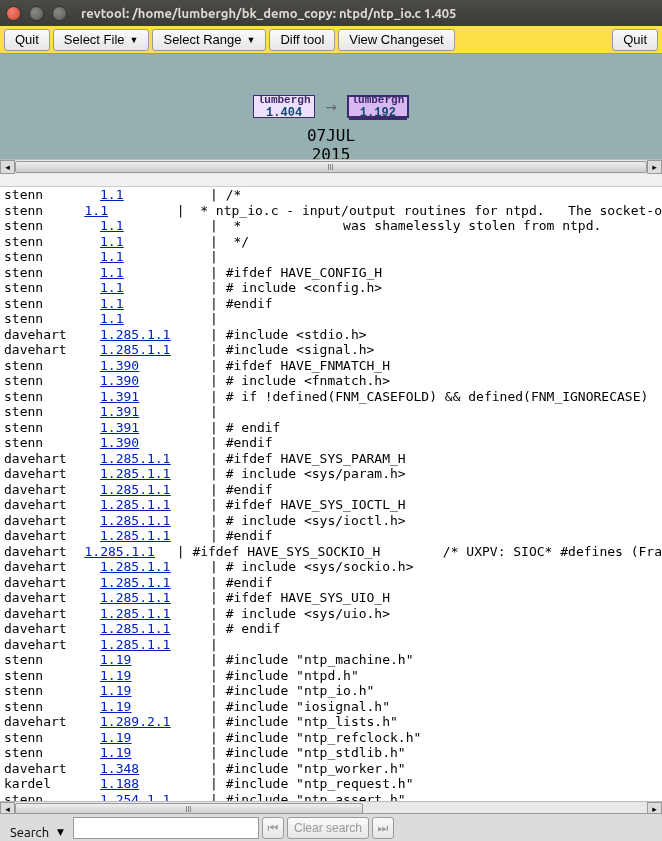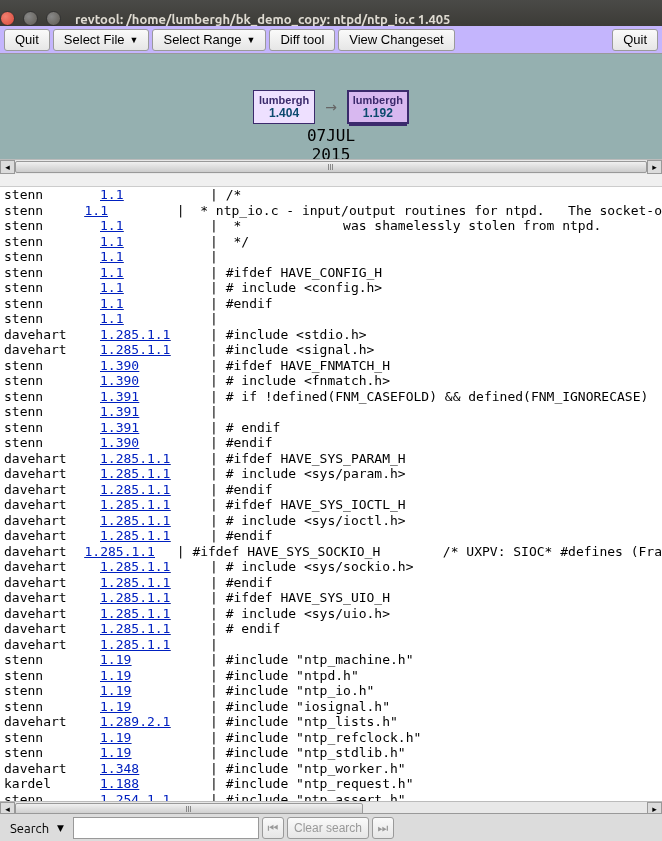--- a/index.html
+++ b/index.html
@@ -1,35 +1,35 @@
 <!DOCTYPE html>
 <html><head>
   <meta charset="utf-8">
   <style>
     * { box-sizing: border-box; margin: 0; padding: 0; }
     body { font-family: "Ubuntu", "DejaVu Sans", sans-serif; font-size: 13px; background: #f0f0f0; width: 662px; height: 841px; overflow: hidden; }
 
     
-    .titlebar { height: 26px; background: linear-gradient(to bottom, #4a4a47 0%, #3c3b37 100%); display: flex; align-items: flex-end; padding: 0 0; gap: 8px; }
+    .titlebar { height: 26px; background: linear-gradient(to bottom, #4a4a47 0%, #3c3b37 100%); display: flex; align-items: center; padding: 0 6px; gap: 8px; }
     .tb-circle { width: 15px; height: 15px; border-radius: 50%; border: 1px solid #333; }
     .tb-close { background: radial-gradient(circle at 35% 35%, #f08070, #d9483b); }
     .tb-min { background: radial-gradient(circle at 35% 35%, #888, #5f5b53); }
     .tb-max { background: radial-gradient(circle at 35% 35%, #888, #5f5b53); }
     .tb-title { color: #dfdbd2; font-weight: bold; font-size: 13px; margin-left: 6px; white-space: nowrap; overflow: hidden; }
 
     
-    .toolbar { height: 28px; background: #c4b5fd; border-bottom: 1px solid #999; display: flex; align-items: center; padding: 2px 4px; gap: 3px; }
+    .toolbar { height: 28px; background: #fde047; border-bottom: 1px solid #999; display: flex; align-items: center; padding: 2px 4px; gap: 3px; }
     .tb-btn { background: linear-gradient(to bottom, #fafafa, #e6e6e6); border: 1px solid #9a9a9a; border-radius: 3px; padding: 2px 10px; font-size: 13px; cursor: pointer; display: flex; align-items: center; gap: 3px; height: 22px; }
     .tb-spacer { flex: 1; }
     .dropdown-arrow { font-size: 9px; margin-left: 2px; }
 
     
     .graph-area { height: 120px; background: #95b0b0; position: relative; }
     .graph-canvas { position: absolute; left: 0; right: 0; top: 0; bottom: 15px; display: flex; justify-content: center; align-items: center; gap: 10px; }
-    .rev-box { width: 62px; height: 34px; border: 1px solid #003; display: flex; flex-direction: column; align-items: center; justify-content: center; font-family: Liberation Sans, sans-serif; font-size: 12px; font-weight: bold; }
+    .rev-box { width: 62px; height: 23px; border: 1px solid #003; display: flex; flex-direction: column; align-items: center; justify-content: center; font-family: Liberation Mono, monospace; font-size: 12px; font-weight: bold; }
     .rev-box.left { background: #eee0ff; border-color: #3b2a6c; }
     .rev-box.right { background: #d8b8f0; border: 2px solid #3b2a6c; position:relative;}
     .rev-box.right::after{content:"";position:absolute;left:0;right:0;bottom:-4px;height:2px;border-bottom:2px double #3b2a6c;}
     .rev-box .uname { color: #3b2a6c; font-size: 11px; }
     .rev-box .rnum { color: #0c4a6e; }
     .arrow { color: #666; font-size: 14px; }
     .date-label { position: absolute; left: 50%; top: 72px; transform: translateX(-50%); font-family: monospace; font-size: 16px; text-align: center; line-height: 1.2;}
     .graph-scroll { position: absolute; left: 0; right: 0; bottom: 0; height: 15px; background: #e8e8e8; border-top: 1px solid #bbb; display: flex; align-items: center; }
     .hsb-arrow { width: 15px; height: 14px; background: #dcdcdc; border: 1px solid #999; display: flex; align-items: center; justify-content: center; font-size: 9px;}
     .hsb-track { flex: 1; height: 14px; background: #e8e8e8; position: relative; }
@@ -41,21 +41,21 @@
     .code-scroll { overflow: hidden; height: 615px;}
     .code-line { display: flex; font-family: "DejaVu Sans Mono", monospace; font-size: 13px; line-height: 15.5px; white-space: pre; }
     .col-author { width: 100px; padding-left: 4px; color: #000; }
     .col-rev { width: 110px; text-decoration: underline; }
     .col-rev a { color: #0020c0; text-decoration: underline; cursor: pointer; }
     .col-sep { color: #000; }
     .col-code { color: #000; }
     .code-hscroll { position: absolute; left: 0; right: 0; bottom: 0; height: 15px; background: #e8e8e8; border-top: 1px solid #bbb; display:flex; align-items:center;}
 
     
-    .searchbar { position: absolute; left: 0; right: 0; bottom: 0; height: 28px; background: #dcdcdc; border-top: 1px solid #999; display: flex; align-items: center; padding: 2px 4px; gap: 3px; }
+    .searchbar { position: absolute; left: 0; right: 0; bottom: 0; height: 28px; background: #dcdcdc; border-top: 1px solid #999; display: flex; align-items: flex-end; padding: 2px 4px; gap: 3px; }
     .search-label { font-size: 13px; display:flex; align-items:center; gap:6px; padding: 0 6px;}
     .search-input { flex: 0 0 180px; height: 22px; border: 1px solid #999; padding: 0 4px; font-size: 13px; }
     .sb-btn { background: linear-gradient(to bottom,#fafafa,#e6e6e6); border: 1px solid #9a9a9a; border-radius: 3px; padding: 2px 6px; height: 22px; font-size: 12px; display:flex; align-items:center; justify-content:center; cursor:pointer; }
     .sb-btn.small { width: 22px; padding: 0; }
     .sb-btn.disabled { color: #999; }
   </style>
 </head>
 <body>
 
 <div class="titlebar">

